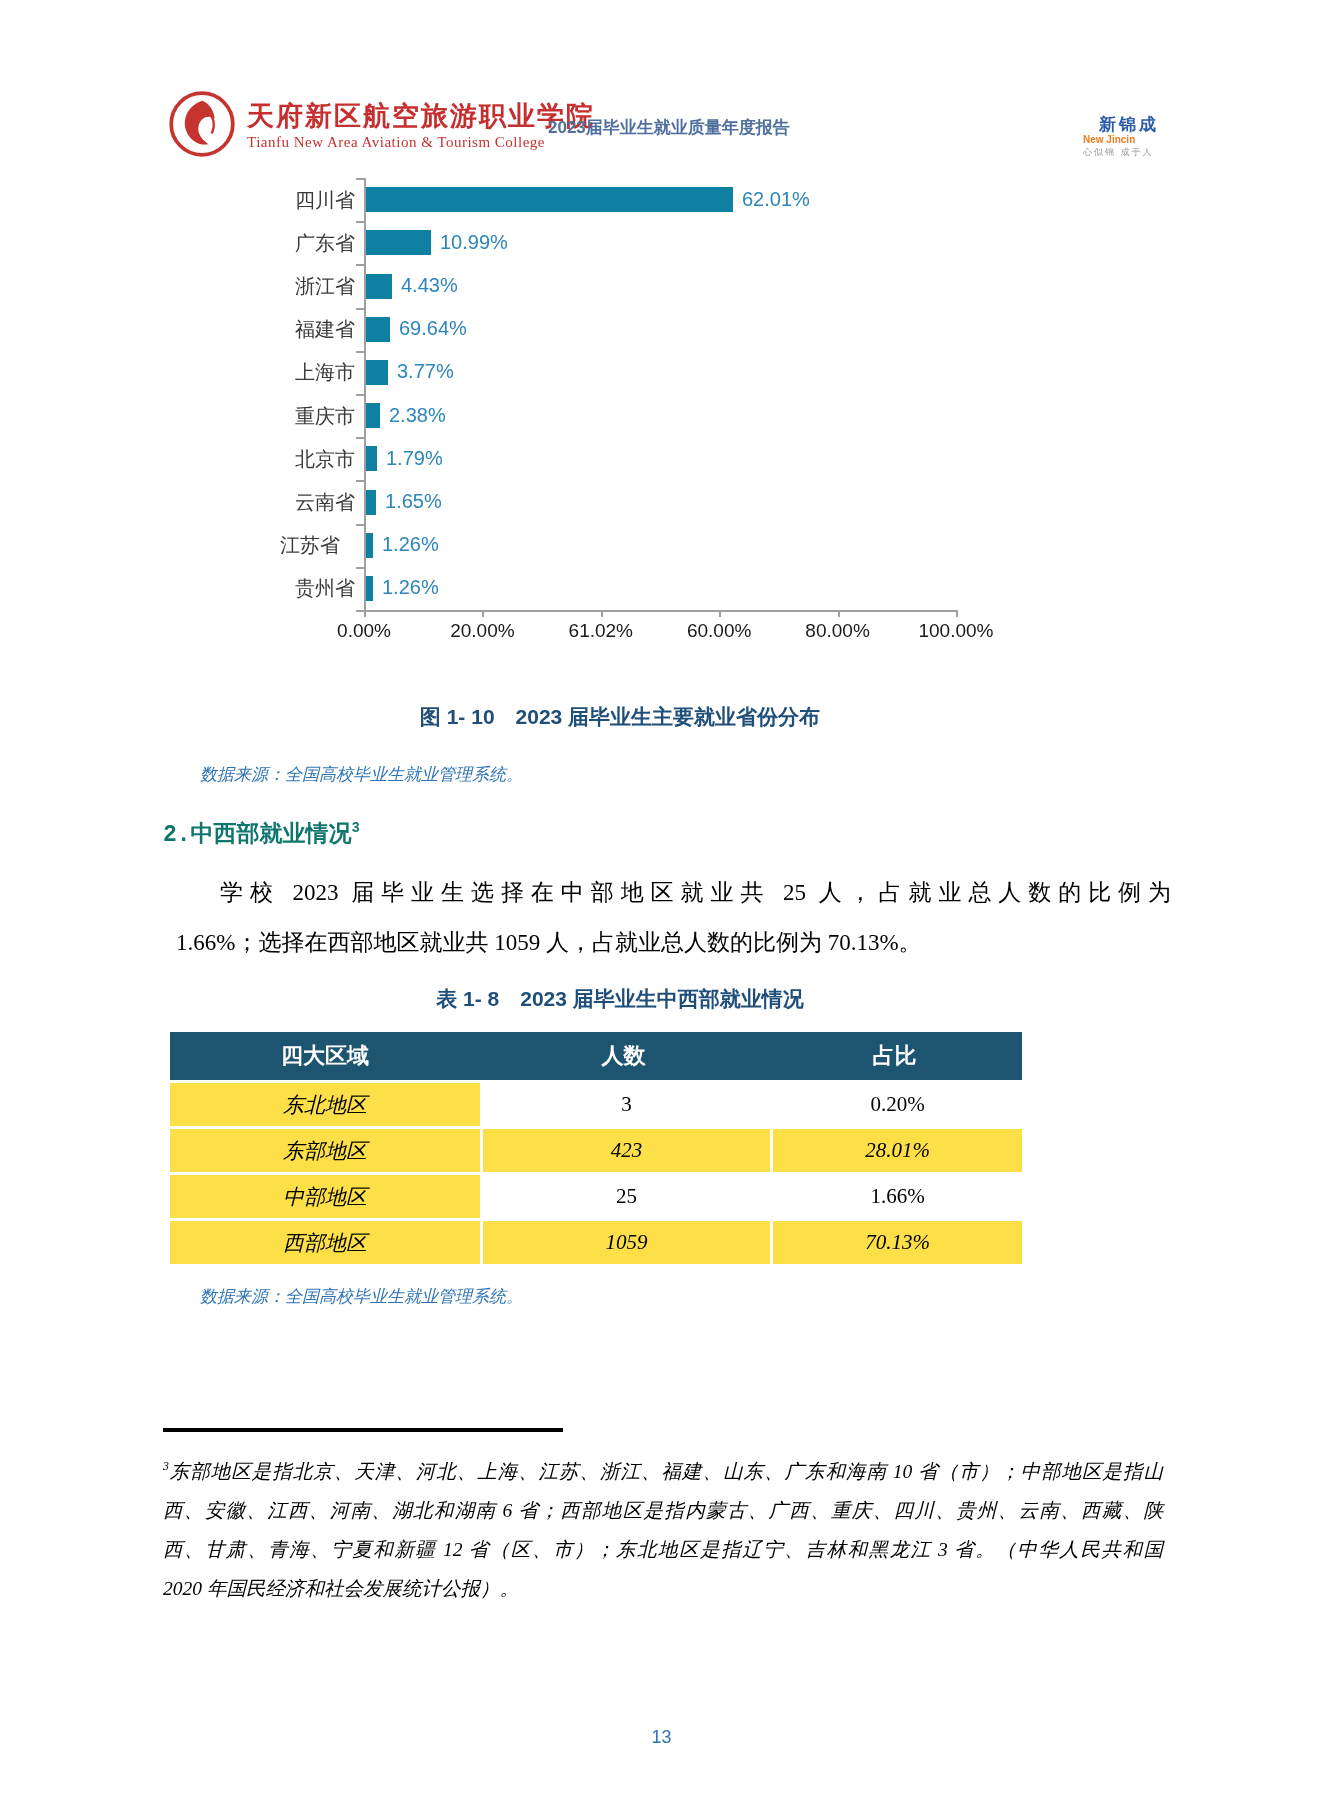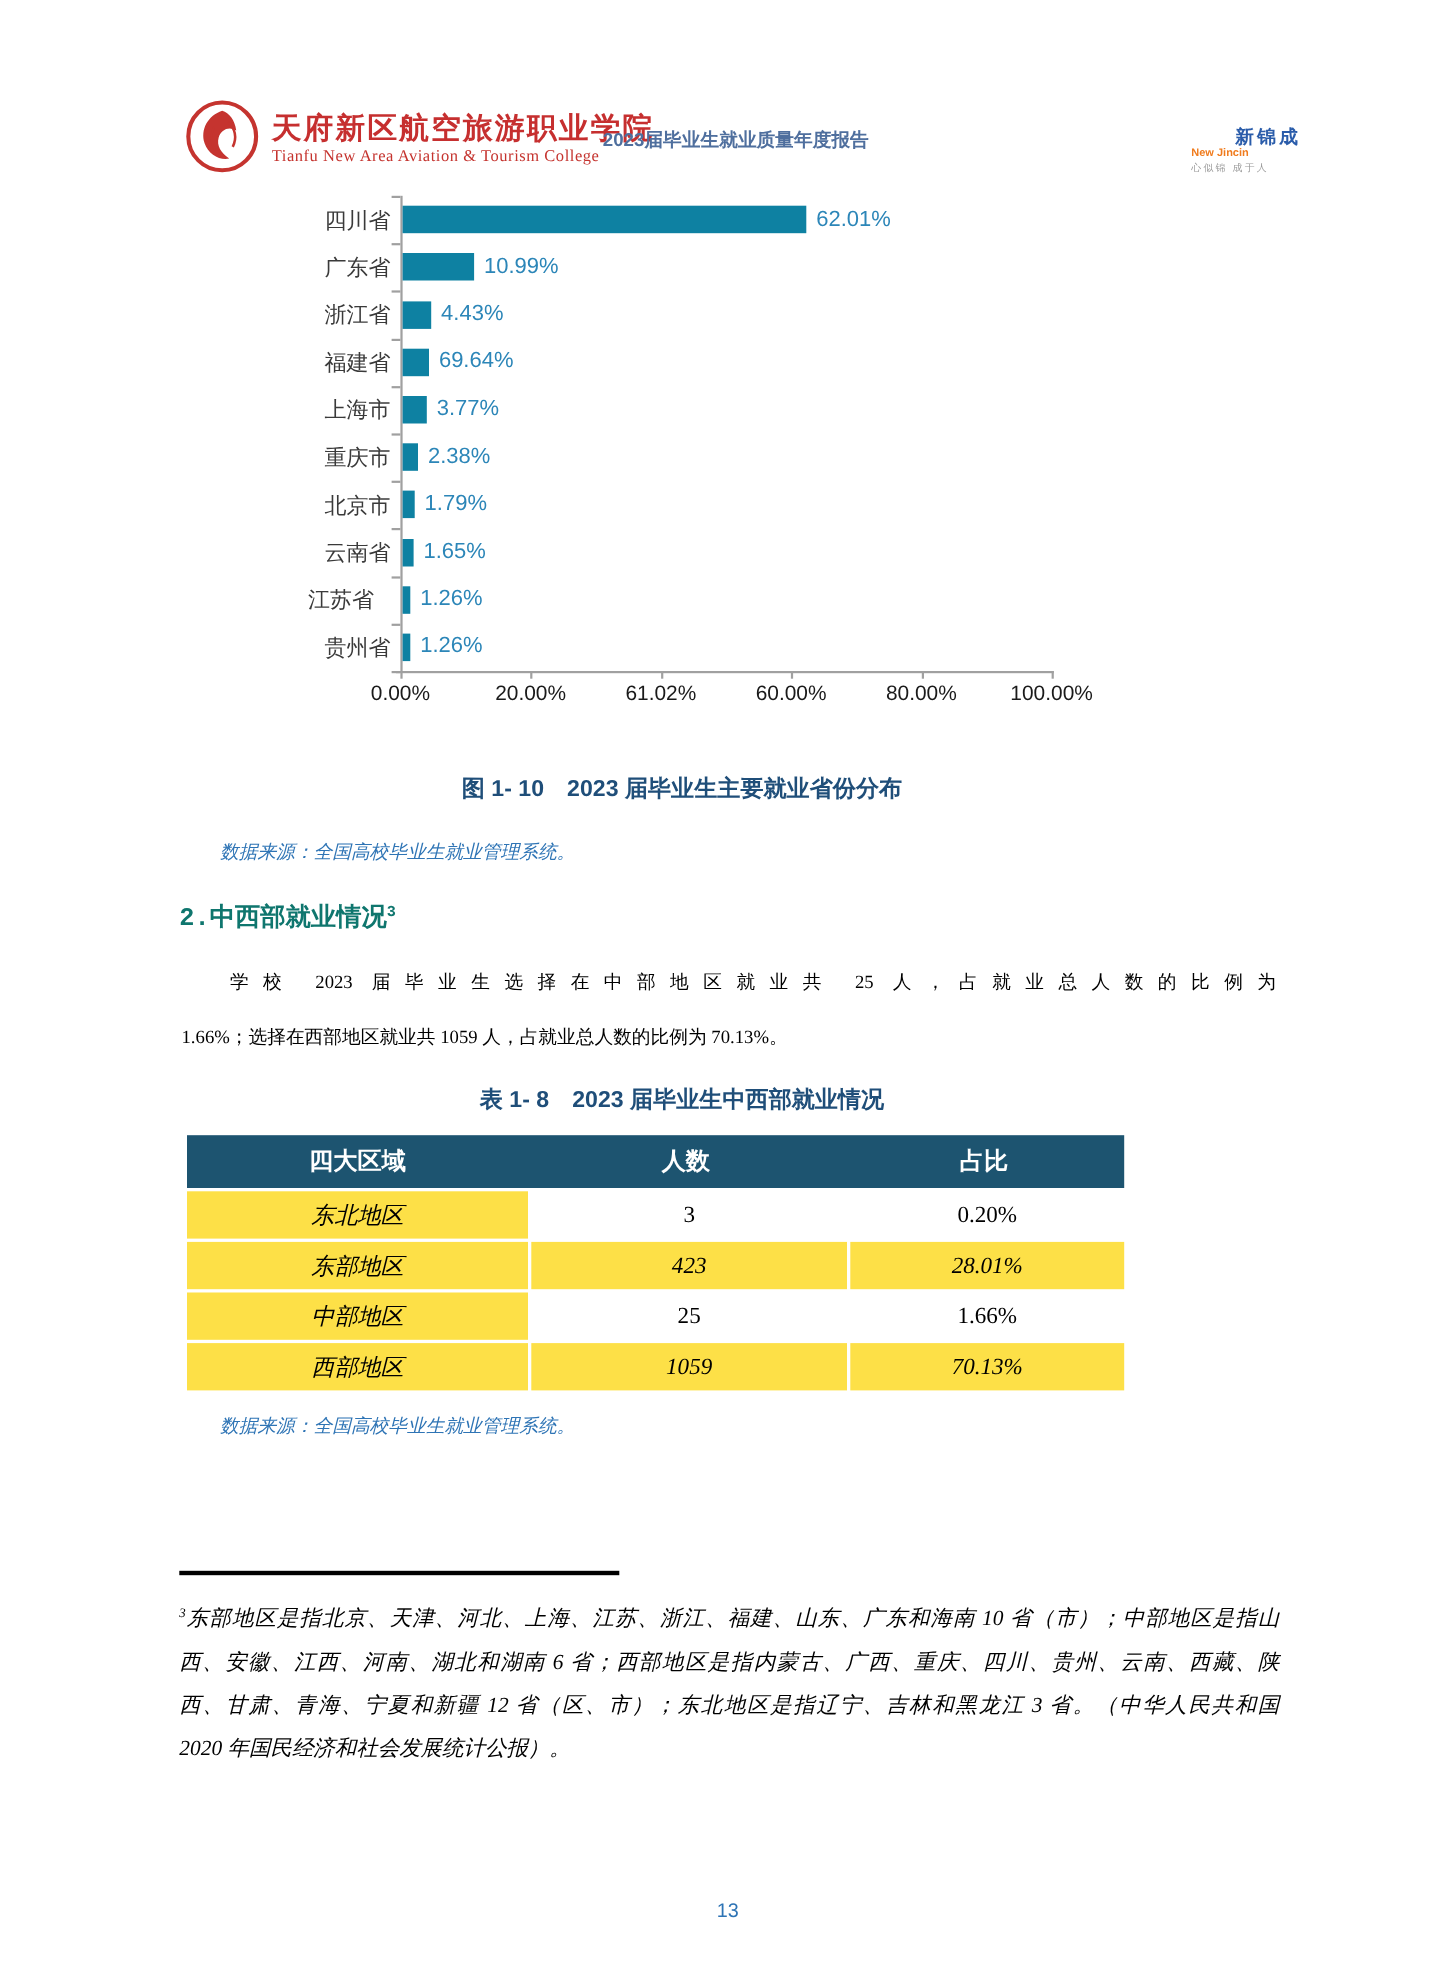--- a/index.html
+++ b/index.html
@@ -19,21 +19,21 @@
   .bar{background:#0E81A2;}
   .val-label{font-size:20px;color:#2C86B8;font-family:"Liberation Sans","DejaVu Sans",sans-serif;white-space:nowrap;}
   .tick{background:#A0A0A0;}
   .x-label{font-size:19px;color:#1a1a1a;text-align:center;font-family:"Liberation Sans","DejaVu Sans",sans-serif;}
   
   .caption{width:910px;left:165px;text-align:center;font-weight:bold;color:#1F4E79;
            font-size:21px;font-family:"Liberation Sans","DejaVu Sans",sans-serif;}
   .datasource{color:#2E74B5;font-size:17px;font-style:italic;}
   .section-heading{color:#0f766e;font-size:23px;font-weight:bold;
                    font-family:Liberation Mono, monospace;}
-  .para-line{width:951px;font-size:17px;color:#000;line-height:50px;white-space:nowrap;}
+  .para-line{width:951px;font-size:23px;color:#000;line-height:50px;white-space:nowrap;margin-left:11px;}
   .just{text-align:justify;text-align-last:justify;text-justify:inter-character;white-space:normal;}
   
   .tbl-header{display:grid;grid-template-columns:310px 287px 1fr;width:852px;height:48px;background:#1D5470;}
   .tbl-header > div{display:flex;align-items:center;justify-content:center;color:#fff;
                     font-weight:bold;font-size:22px;font-family:"Liberation Sans","DejaVu Sans",sans-serif;}
   .tbl-body{display:grid;grid-template-columns:310px 287px 1fr;width:852px;gap:3px;margin-top:3px;}
   .tbl-body > div{height:43px;display:flex;align-items:center;justify-content:center;
                   font-size:21px;color:#000;}
   .cell-band{background:#fde047;font-style:italic;}
   .cell-plain{background:#ffffff;}
@@ -52,21 +52,21 @@
     <svg viewBox="0 0 64 64" width="68" height="68">
       <circle cx="32" cy="32" r="29" fill="none" stroke="#C5342F" stroke-width="3.5"></circle>
       <path d="M32 10 C 20 14, 13 26, 17 38 C 20 47, 30 53, 38 51 C 31 46, 27 40, 29 33 C 31 26, 38 23, 44 27 C 43 18, 38 12, 32 10 Z" fill="#C5342F"></path>
       <path d="M37 20 C 43 25, 45 33, 41 41" stroke="#C5342F" fill="none" stroke-width="2.2"></path>
       <path d="M25 24 C 22 30, 22 38, 26 44" stroke="#C5342F" fill="none" stroke-width="1.6"></path>
     </svg>
   </div>
   <div class="abs cn-name" style="left:247px;top:98px;">天府新区航空旅游职业学院</div>
   <div class="abs en-name" style="left:247px;top:134px;">Tianfu New Area Aviation &amp; Tourism College</div>
   <div class="abs hdr-title" style="left:548px;top:116px;">2023届毕业生就业质量年度报告</div>
-  <div class="abs brand-cn" style="left:1123px;top:113px;">新锦成</div>
+  <div class="abs brand-cn" style="left:1099px;top:113px;">新锦成</div>
   <div class="abs brand-en" style="left:1083px;top:134px;">New Jincin</div>
   <div class="abs brand-slogan" style="left:1083px;top:146px;">心似锦 成于人</div>
 
   <div class="abs" style="left:0;top:0;width:1323px;height:700px;" id="chart">
       <div class="abs tick" style="left: 364px; top: 178px; width: 2px; height: 432px;"></div>
       <div class="abs tick" style="left: 360px; top: 610px; width: 598px; height: 2px;"></div>
       <div class="abs tick" style="left: 356px; top: 178px; width: 8px; height: 2px;"></div>
       <div class="abs tick" style="left: 356px; top: 221.2px; width: 8px; height: 2px;"></div>
       <div class="abs tick" style="left: 356px; top: 264.4px; width: 8px; height: 2px;"></div>
       <div class="abs tick" style="left: 356px; top: 307.6px; width: 8px; height: 2px;"></div>

